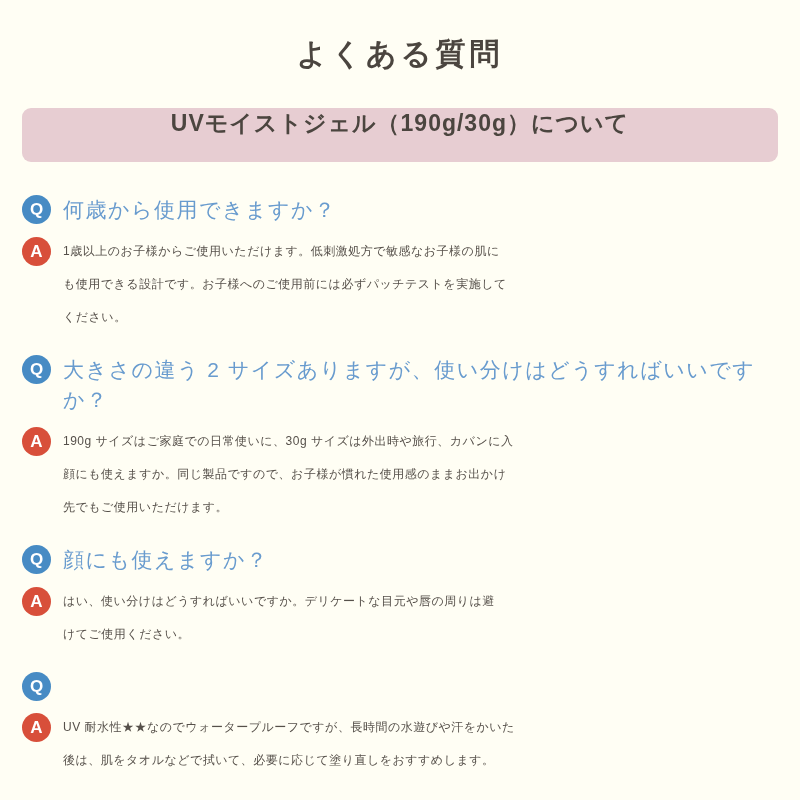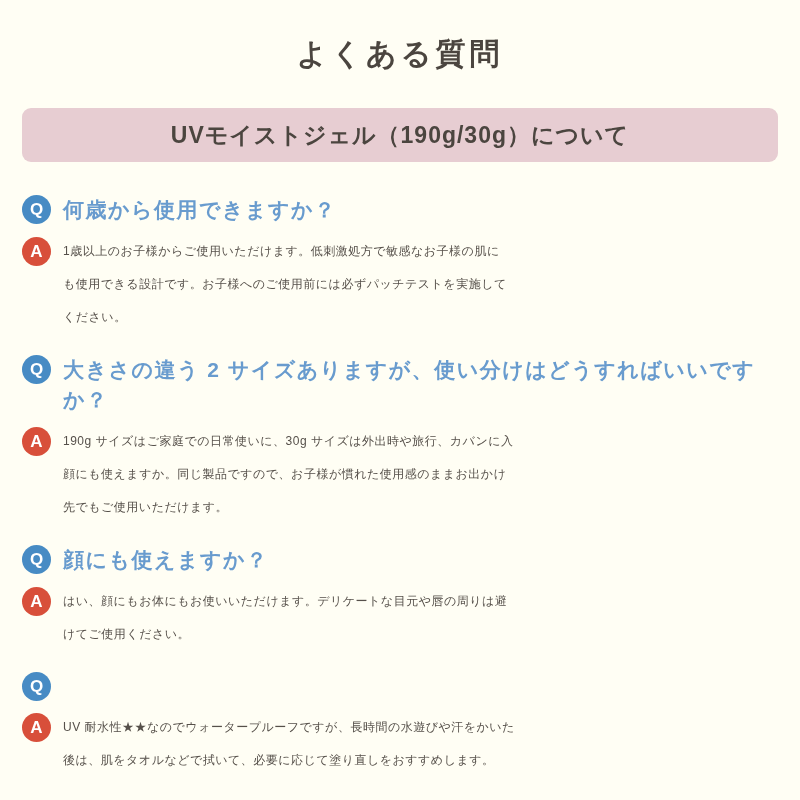--- a/index.html
+++ b/index.html
@@ -19,21 +19,20 @@
     color: #4b453f;
     letter-spacing: 4px;
   }
 
   .banner {
     margin: 33px 22px 0 22px;
     height: 54px;
     background: #e7cdd2;
     border-radius: 9px;
     display: flex;
-    align-items: center;
     justify-content: center;
   }
   .banner-label {
     font-size: 23px;
     font-weight: bold;
     color: #4b453f;
     letter-spacing: 1px;
   }
 
   .faq { padding: 33px 22px 0 22px; }
@@ -56,21 +55,21 @@
     display: flex;
     align-items: center;
     justify-content: center;
     margin-right: 12px;
   }
   .badge-q { background: #478bc4; }
   .badge-a { background: #d84f3a; margin-top: 2px; }
 
   .question-text {
     font-size: 21px;
-    font-weight: bold;
+    font-weight: normal;
     color: #689bce;
     letter-spacing: 1.5px;
     line-height: 30px;
   }
 
   .answer-text {
     font-size: 12px;
     color: #56504a;
     letter-spacing: 0.5px;
     line-height: 33px;
@@ -122,21 +121,21 @@
     </div>
 
     <div class="faq-section">
       <div class="q-row">
         <span class="badge badge-q">Q</span>
         <span class="question-text">顔にも使えますか？</span>
       </div>
       <div class="a-row">
         <span class="badge badge-a">A</span>
         <div class="answer-text">
-          <div class="answer-line">はい、顔にもお体にもお使いいただけます。デリケートな目元や唇の周りは避</div>
+          <div class="answer-line">はい、使い分けはどうすればいいですか。デリケートな目元や唇の周りは避</div>
           <div class="answer-line">けてご使用ください。</div>
         </div>
       </div>
     </div>
 
     <div class="faq-section">
       <div class="q-row">
         <span class="badge badge-q">Q</span>
       </div>
       <div class="a-row">

